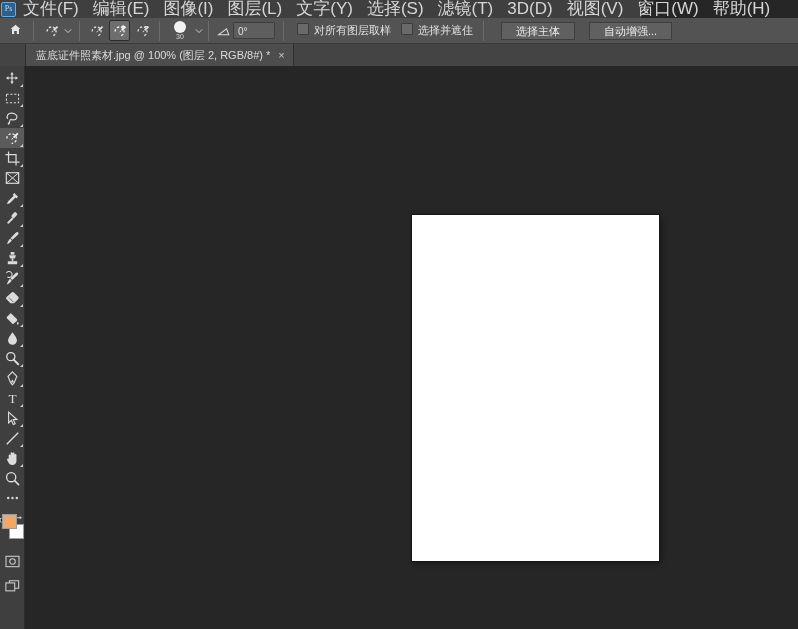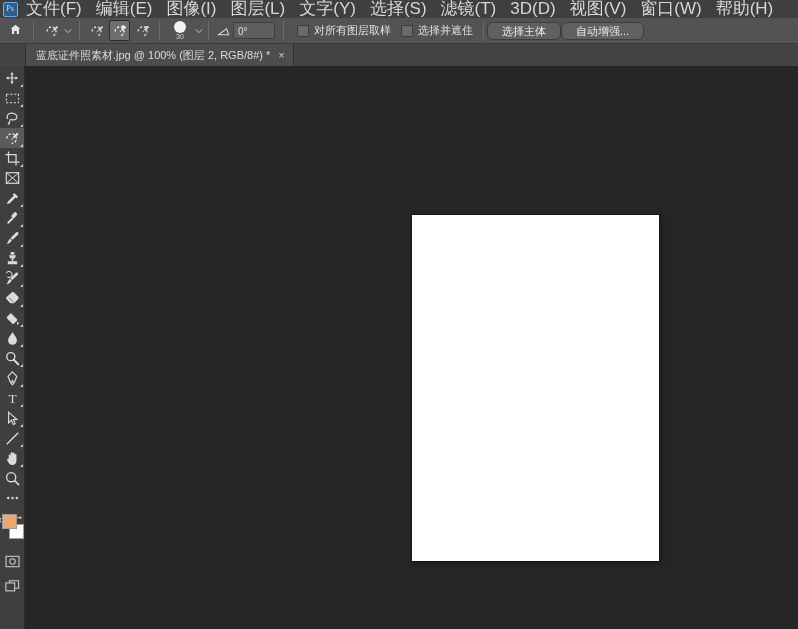--- a/index.html
+++ b/index.html
@@ -18,21 +18,21 @@
     position: relative;
     width: 798px;
     height: 629px;
     background: #262626;
   }
 
   
   .menubar {
     position: absolute;
     left: 0; top: 0;
-    width: 798px; height: 18px;
+    width: 641px; height: 18px;
     background: #3f3f3f;
     display: flex;
     align-items: center;
     box-sizing: border-box;
   }
   .ps-logo {
     width: 18px; height: 18px;
     display: flex; align-items: center; justify-content: center;
     margin-left: 1px;
   }
@@ -128,46 +128,47 @@
     border: 1px solid #3d3d3d;
     border-radius: 1px;
     color: #e0e0e0;
     font-size: 10px;
     line-height: 17px;
     padding: 0 4px;
     box-sizing: border-box;
   }
   .check-wrap {
     display: flex;
-    align-items: center;
+    align-items: flex-start;
     margin-left: 10px;
   }
   .checkbox {
     width: 10px; height: 10px;
     background: #6a6a6a;
     border: 1px solid #3c3c3c;
     border-radius: 1px;
     margin-right: 5px;
   }
   .check-label {
     color: #e2e2e2;
     font-size: 11px;
     white-space: nowrap;
   }
   .opt-button {
     height: 18px;
     background: #606060;
     border: 1px solid #3e3e3e;
-    border-radius: 6px;
+    border-radius: 0;
     color: #ececec;
     font-size: 11px;
     line-height: 16px;
     padding: 0 14px;
     white-space: nowrap;
     box-sizing: border-box;
+    margin-left: 14px;
   }
 
   
   .tabbar {
     position: absolute;
     left: 0; top: 44px;
     width: 798px; height: 22px;
     background: #444444;
     box-sizing: border-box;
   }

